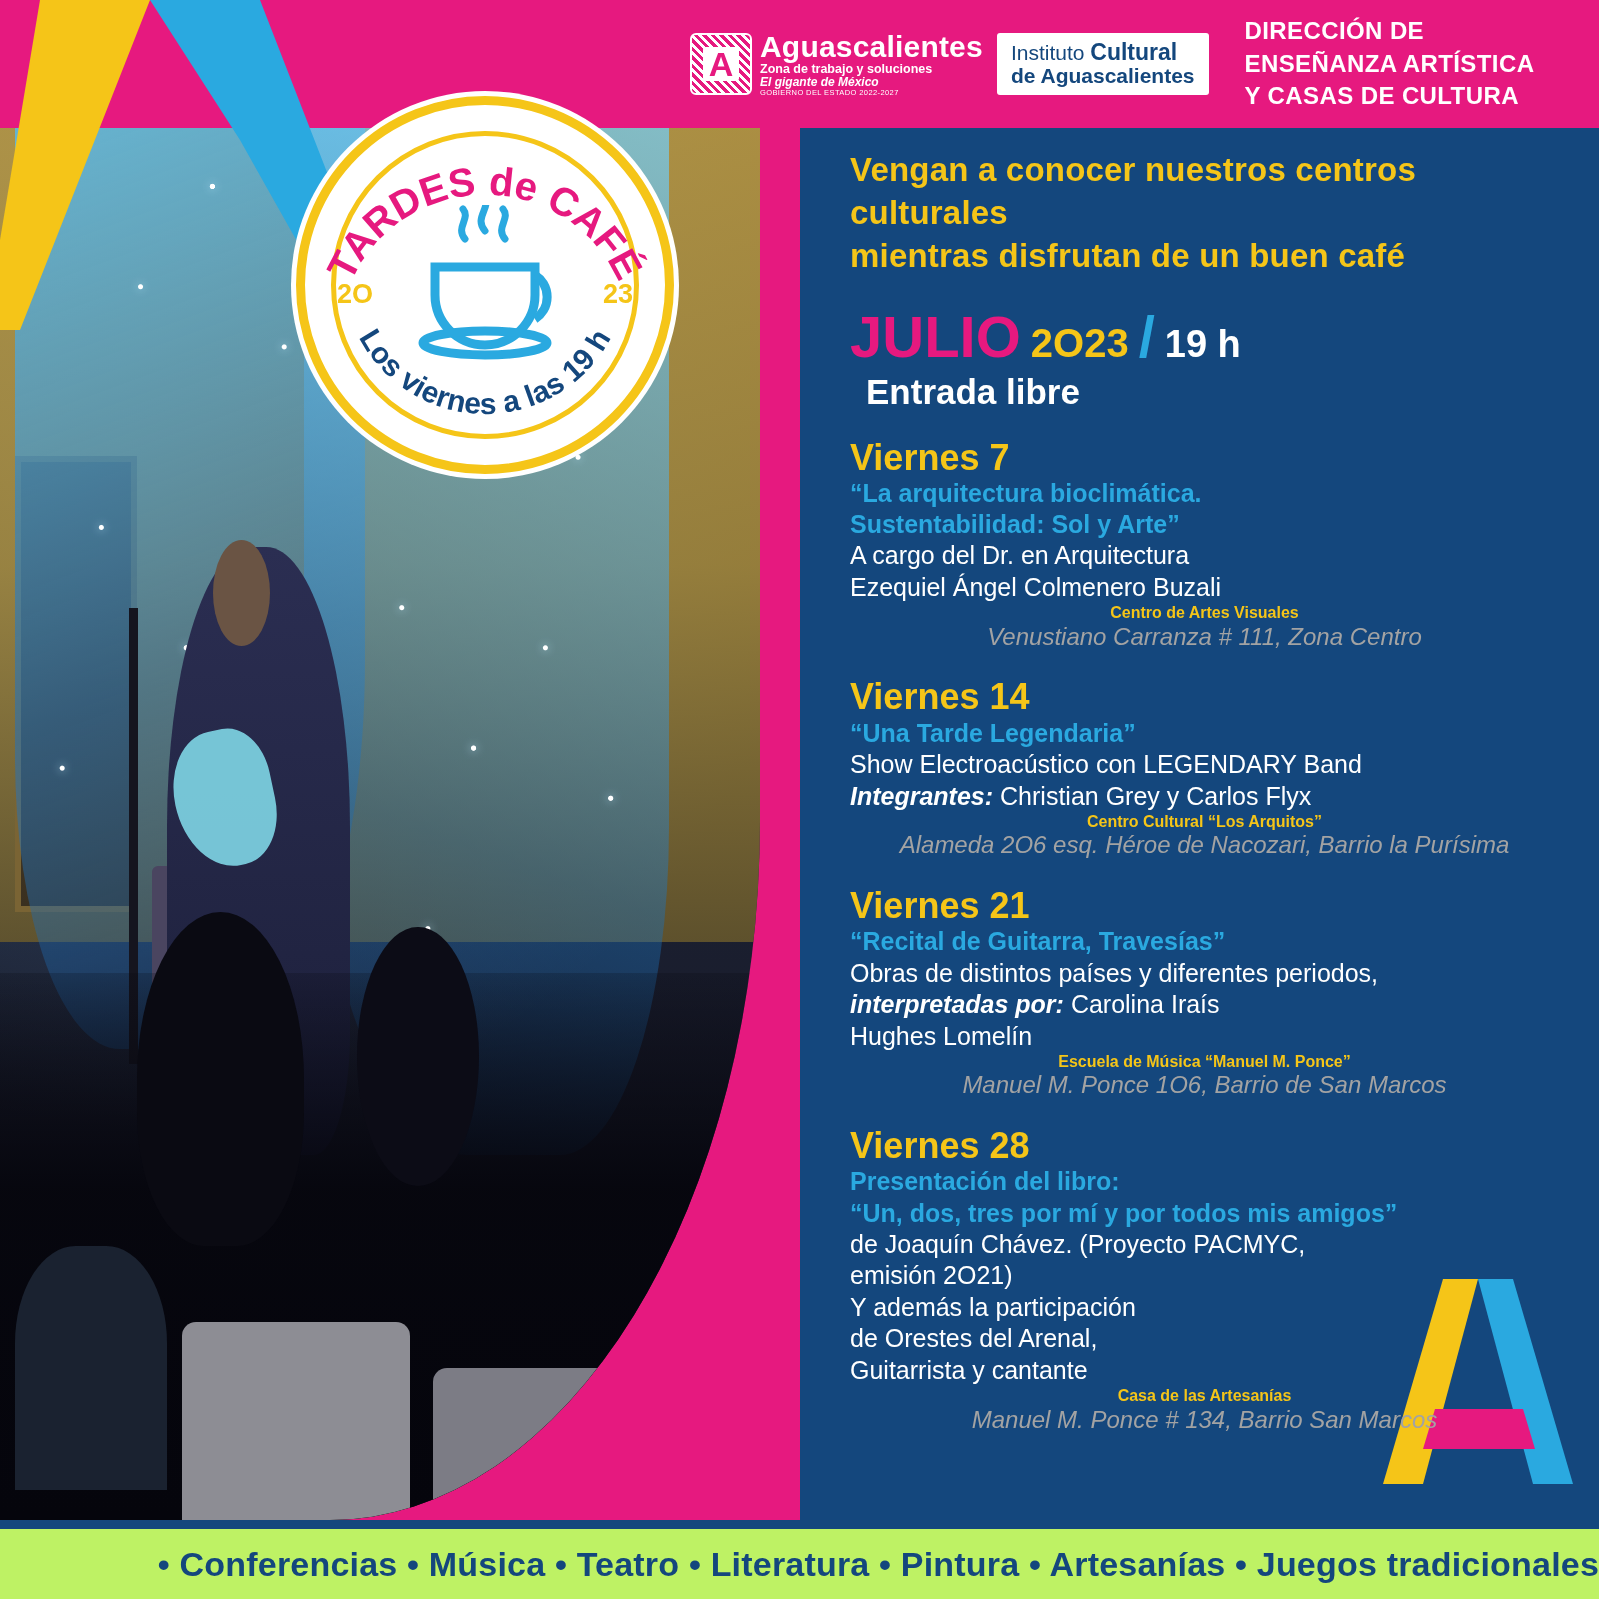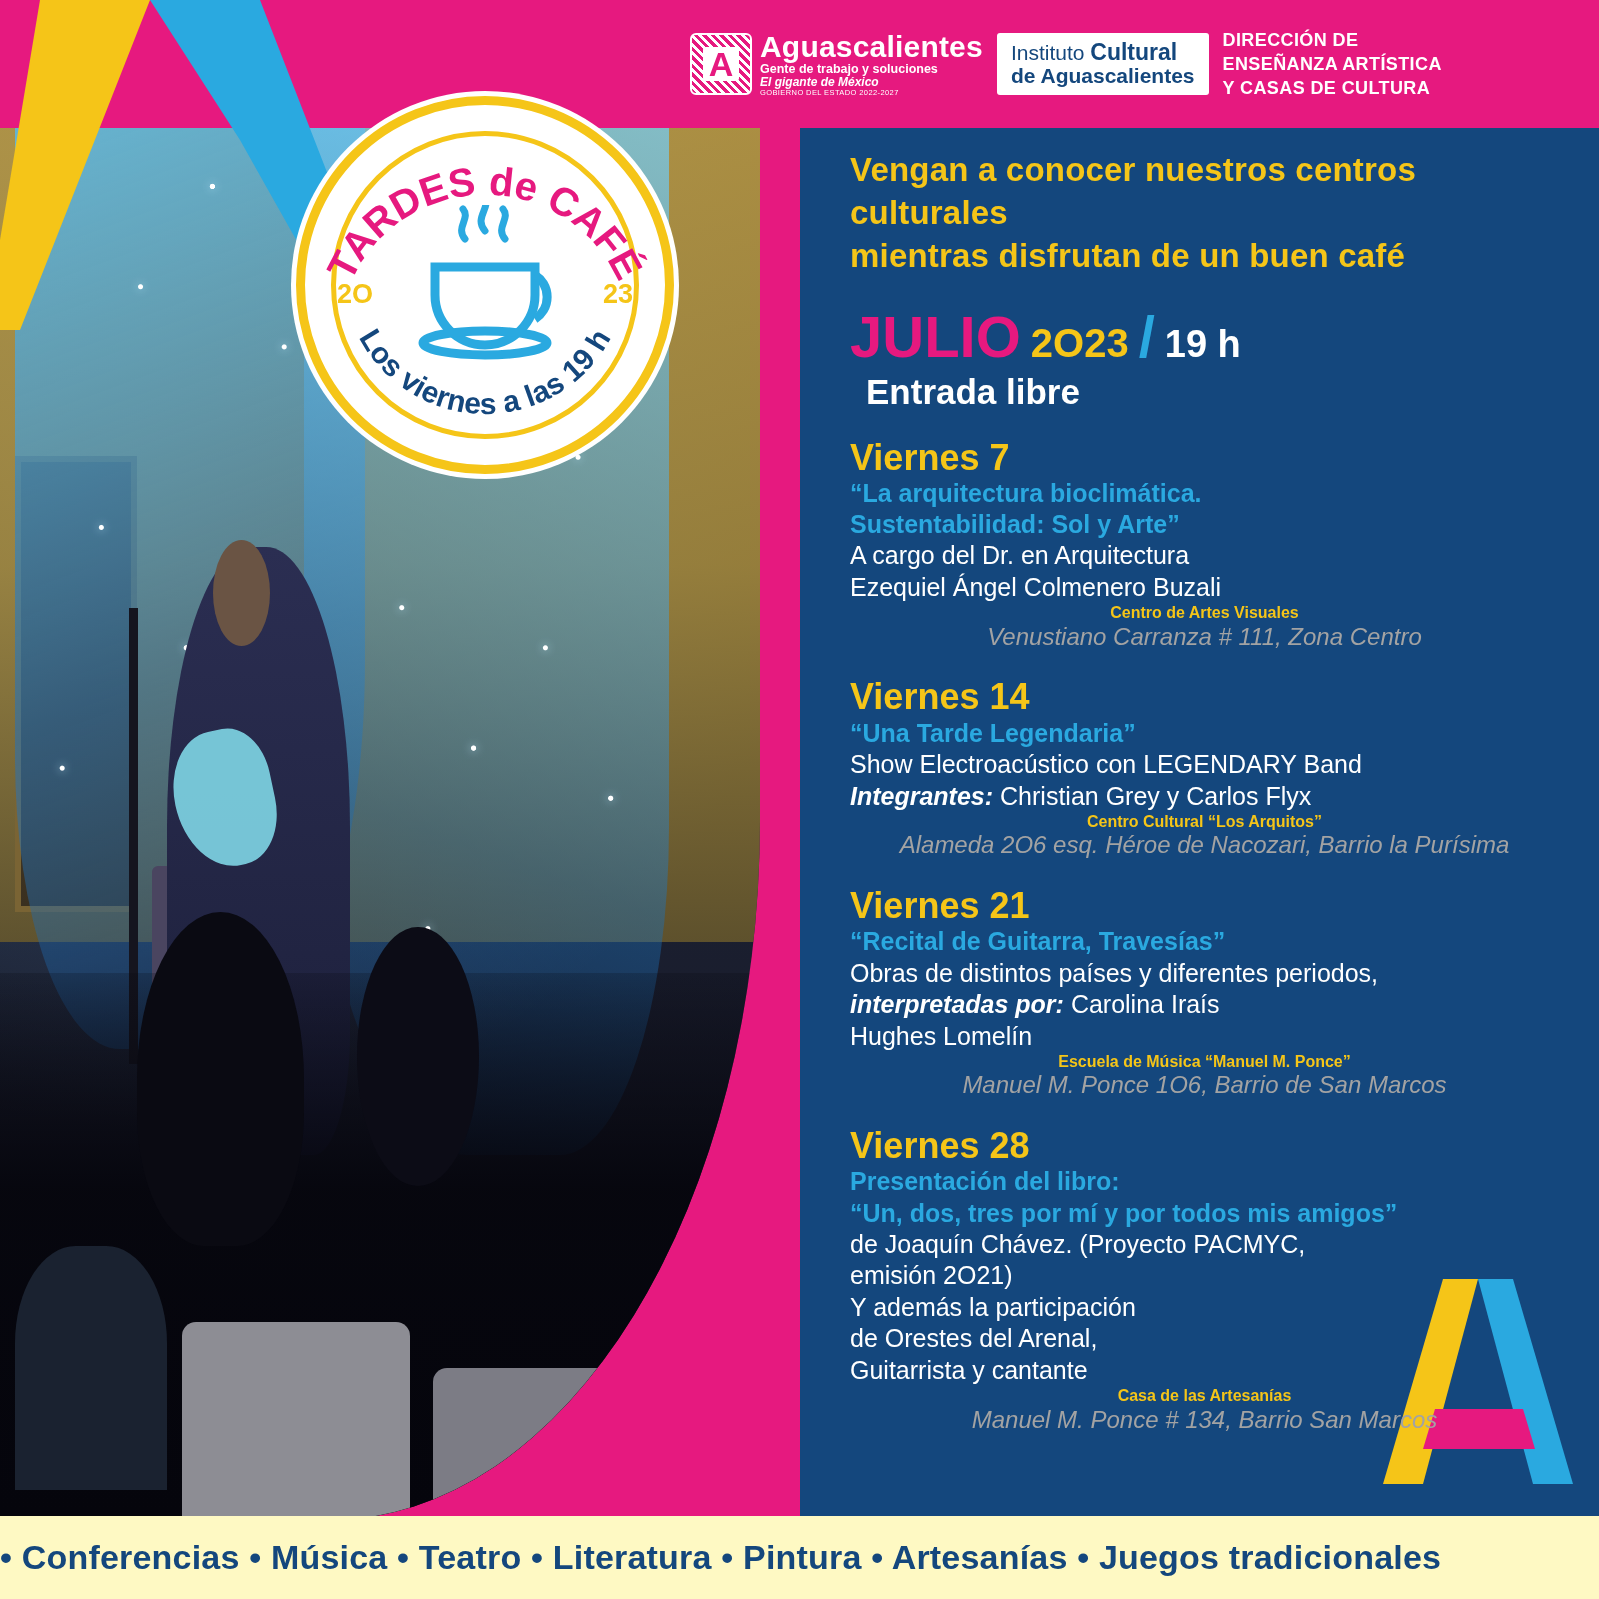--- a/index.html
+++ b/index.html
@@ -45,22 +45,22 @@
   .inst-logo {
     background: #fff; color: #14477d;
     padding: 7px 14px; border-radius: 3px;
     line-height: 1.08;
   }
   .inst-logo .l1 { font-size: 21px; }
   .inst-logo .l1 b { font-size: 23px; }
   .inst-logo .l2 { font-size: 21px; font-weight: bold; }
 
   .direccion {
-    color:#fff; font-size: 18px; font-weight: bold; line-height: 1.35;
-    letter-spacing: .4px; 
+    color:#fff; font-size: 24px; font-weight: bold; line-height: 1.35;
+    letter-spacing: .4px; margin-left: 22px;
   }
 
   
   .left-panel {
     position: absolute; top: 0; left: 0; width: 800px; height: 1520px;
     background: #e6197f;
     z-index: 3;
   }
   .photo-clip {
     position: absolute; top: 0; left: 0; width: 760px; height: 1520px;
@@ -210,23 +210,23 @@
   .event .desc { color:#fff; font-size: 25px; line-height: 1.26; }
   .event .desc i { font-weight: bold; }
   .event .venue { color:#f5c518; font-size: 16px; font-weight: bold; line-height:1.2;text-align:center; }
   .event .addr { color:#a3a3a3; font-size: 24px; font-style: italic; line-height: 1.2; text-align: center; }
 
   
   .corner-a { position:absolute; right: 26px; bottom: 96px; z-index: 2; }
 
   
   .bottom-band {
-    position:absolute; bottom:0; left:0; width:1599px; height: 83px;
-    background: #fef9c3;
-    display:flex; align-items:center; justify-content:flex-start;
+    position:absolute; bottom:0; left:0; width:1599px; height: 70px;
+    background: #bef264;
+    display:flex; align-items:center; justify-content:flex-end;
     z-index: 8;
   }
   .bottom-band .txt {
     color:#14477d; font-size: 34px; font-weight: bold; letter-spacing: .2px;
     white-space: nowrap;
   }
 </style>
 </head>
 <body>
 
@@ -266,21 +266,21 @@
 
   <div class="top-band"></div>
 
   <div class="logos-row">
     <div class="gob-logo">
       <div class="gob-mark">
           <span>A</span>
         </div>
       <div class="gob-text">
         <div class="t1">Aguascalientes</div>
-        <div class="t2">Gente de trabajo y soluciones</div>
+        <div class="t2">Zona de trabajo y soluciones</div>
         <div class="t3">El gigante de México</div>
         <div class="t4">GOBIERNO DEL ESTADO 2022-2027</div>
       </div>
     </div>
 
     <div class="inst-logo">
       <div class="l1"><span>Instituto </span><b>Cultural</b></div>
       <div class="l2">de Aguascalientes</div>
     </div>
 

